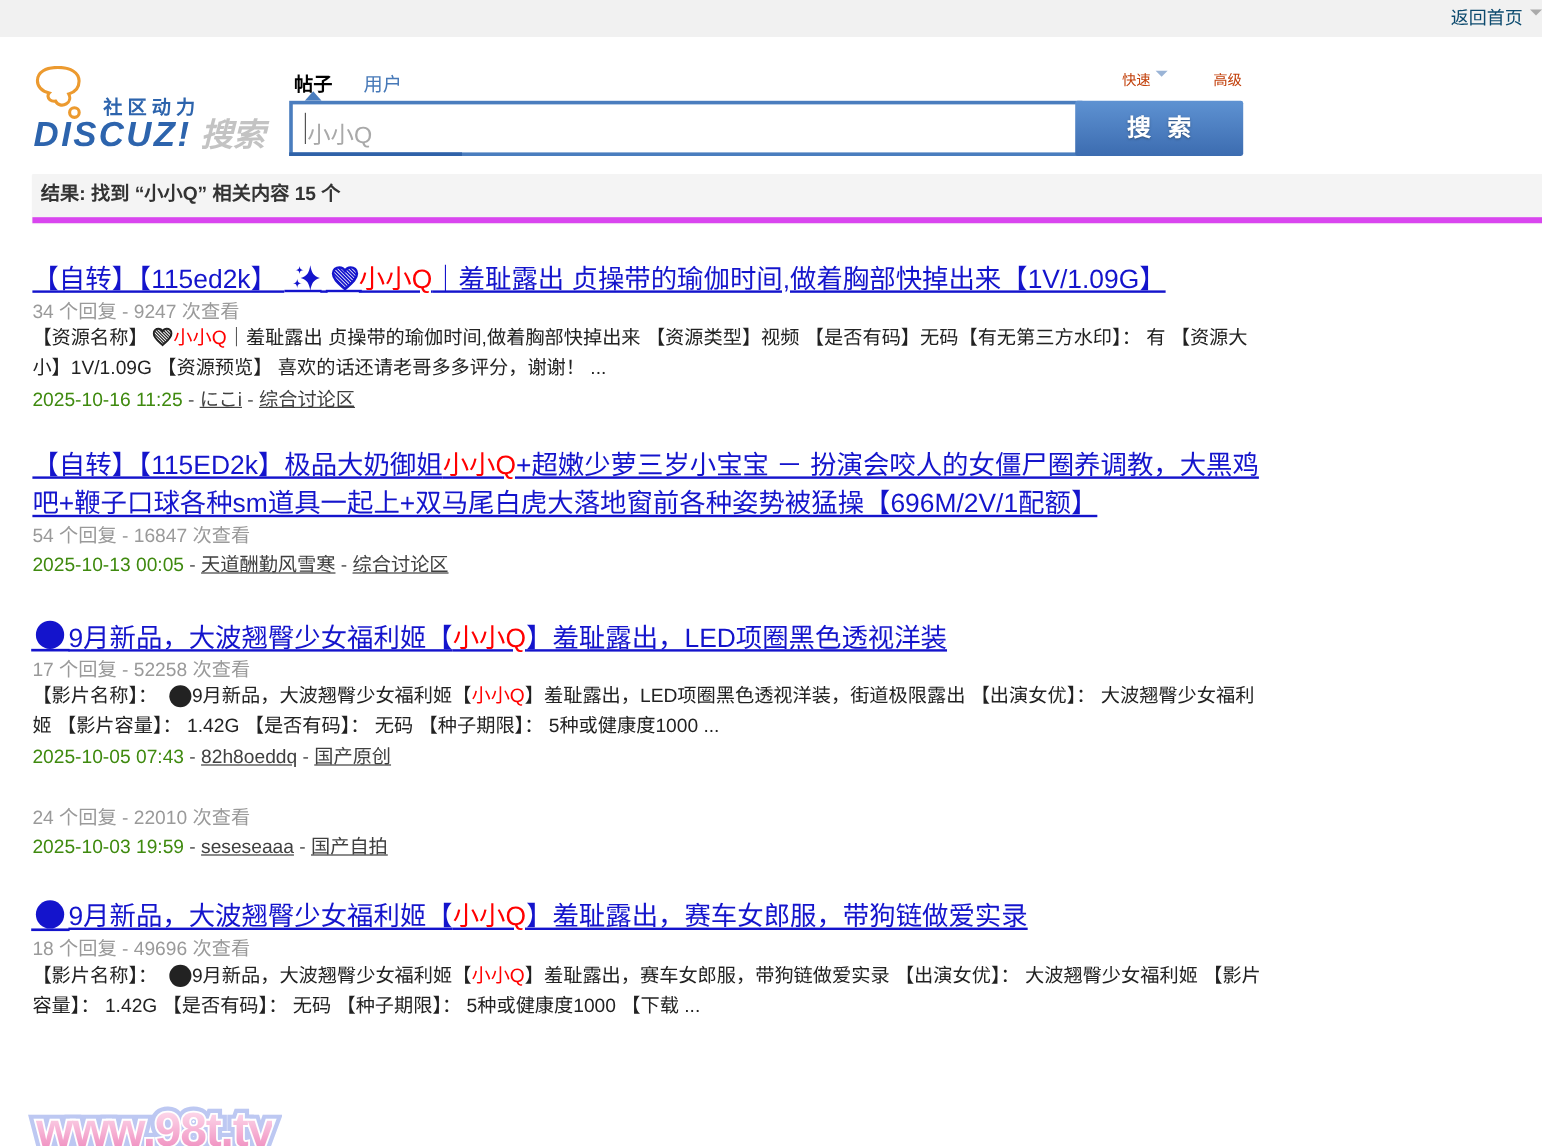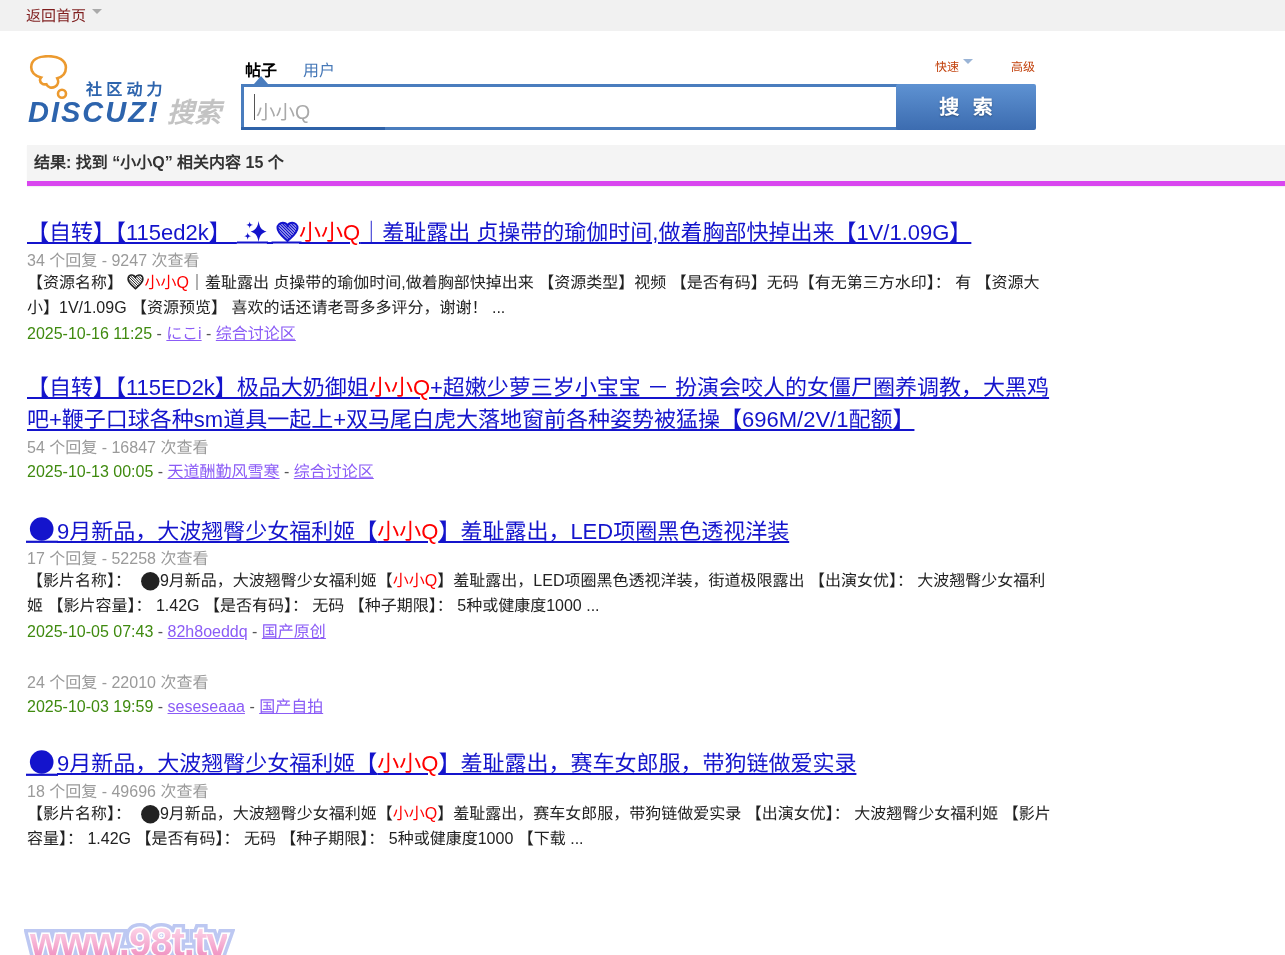--- a/index.html
+++ b/index.html
@@ -1,21 +1,21 @@
 <!DOCTYPE html>
 <html lang="zh-CN"><head>
 <meta charset="utf-8">
 <title>搜索</title>
 <style>
 html,body{margin:0;padding:0;}
 body{width:1285px;height:955px;overflow:hidden;position:relative;background:#fff;
   font-family:"Liberation Sans",sans-serif;-webkit-font-smoothing:antialiased;}
 a{text-decoration:none;}
 
-#topbar{height:31px;background:#f1f1f1;line-height:31px;padding-left:26px;font-size:15px;color:#7f1d1d;}
+#topbar{height:31px;background:#f1f1f1;line-height:31px;padding-left:26px;font-size:15px;color:#0c4a6e;text-align:right;}
 #topbar .arr{display:inline-block;width:0;height:0;border:5px solid transparent;border-top-color:#aaa;margin-left:6px;vertical-align:2px;}
 
 #header{position:relative;height:114px;background:#fff;}
 #logo{position:absolute;left:28px;top:24px;}
 #tabs{position:absolute;left:245px;top:26px;font-size:16px;}
 #tabs .cur{color:#000;font-weight:bold;}
 #tabs .oth{color:#4779b8;margin-left:26px;}
 #rlinks{position:absolute;right:250px;top:26px;font-size:12px;color:#c2410c;white-space:nowrap;}
 #rlinks .arr{display:inline-block;width:0;height:0;border:5px solid transparent;border-top-color:#9ab4d6;margin-left:4px;vertical-align:2px;}
 #rlinks .gj{margin-left:38px;}
@@ -36,21 +36,21 @@
 #results .item:nth-child(3){margin-bottom:29.5px;}
 #results .item:nth-child(4){margin-bottom:30.5px;}
 .item h3{margin:0;font-size:22px;line-height:32px;font-weight:normal;}
 .item h3 a{color:#1414cc;text-decoration:underline;}
 .item h3 .hl{color:#ff0000;}
 .meta{margin:1.5px 0 0;font-size:16px;line-height:20px;color:#9a9a9a;}
 .snip{margin:-1px 0 0;font-size:16px;line-height:25px;color:#222;}
 .snip .hl{color:#ff0000;}
 .dateline{margin:3px 0 0;font-size:16px;line-height:22px;color:#555;}
 .dateline .dt{color:#3f8a0f;}
-.dateline a{color:#8b5cf6;text-decoration:underline;}
+.dateline a{color:#404040;text-decoration:underline;}
 svg.em{vertical-align:-3px;overflow:visible;}
 svg.spk{margin-left:7px;}
 svg.hrt{margin-left:3px;}
 svg.embt{vertical-align:-4.5px;overflow:visible;}
 svg.embs{vertical-align:-3px;margin-left:5.5px;overflow:visible;}
 svg.ems{vertical-align:-2.5px;}
 
 #wm{position:absolute;left:30px;top:922px;width:280px;pointer-events:none;}
 .wm-big{position:relative;width:230px;height:40px;font-weight:bold;font-size:40px;line-height:40px;letter-spacing:-1px;}
 .wm-big span{position:absolute;left:0;top:0;white-space:nowrap;}

